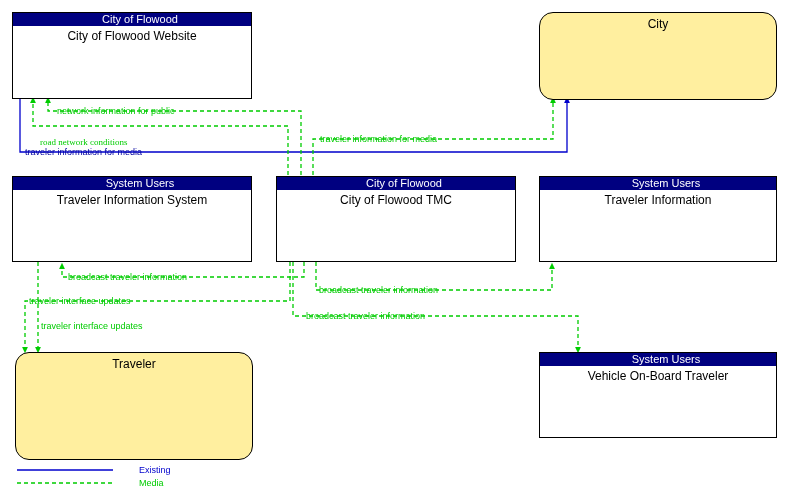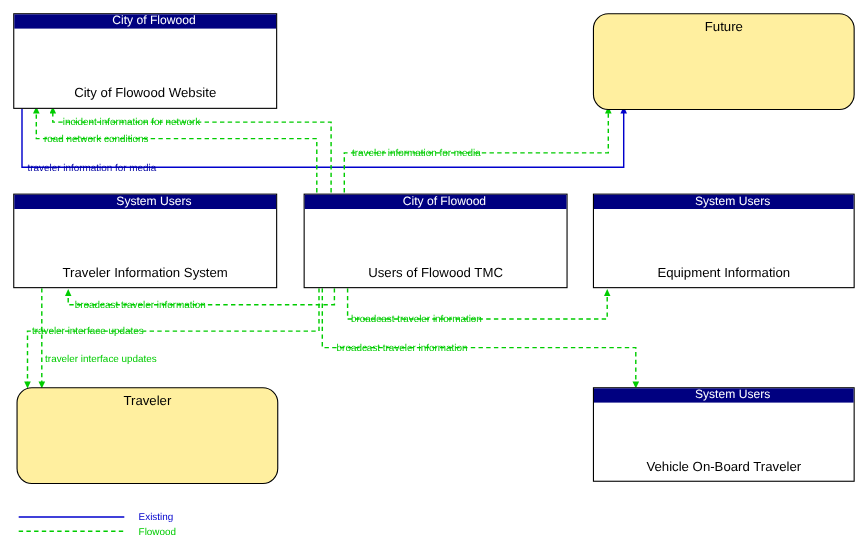--- a/index.html
+++ b/index.html
@@ -39,21 +39,20 @@
     padding-left: 16px;
   }
   .box .nm {
     color: #000000;
     font-size: 12px;
     text-align: center;
     line-height: 16px;
     padding-top: 2px;
     white-space: nowrap;
     overflow: hidden;
-    margin-top: 48px;
   }
   .term {
     position: absolute;
     box-sizing: border-box;
     background: #ffef9f;
     border: 1px solid #000000;
     border-radius: 14px;
   }
   .term .nm {
     color: #000000;
@@ -71,20 +70,21 @@
     line-height: 10px;
   }
   .flabel.existing {
     color: #0000a0;
   }
   .legend-label {
     position: absolute;
     font-size: 9px;
     white-space: nowrap;
     line-height: 10px;
+    margin-left: 13px;
   }
   .legend-existing { color: #0000cc; }
   .legend-future { color: #00cc00; }
 </style>
 </head>
 <body>
 
 <svg id="canvas" viewBox="0 0 789 502">
   <defs>
     <marker id="arrow-green" markerWidth="8" markerHeight="8" refX="3.2" refY="3" orient="auto" markerUnits="userSpaceOnUse">
@@ -138,60 +138,60 @@
     <path d="M17,483 L113,483" fill="none" stroke="#00cc00" stroke-width="1.3" stroke-dasharray="4,3"></path>
   </g>
 </svg>
 
 <div class="box" style="left:12px; top:12px; width:240px; height:87px;">
   <div class="hdr">City of Flowood</div>
   <div class="nm">City of Flowood Website</div>
 </div>
 
 <div class="term" style="left:539px; top:12px; width:238px; height:88px;">
-  <div class="nm">Future</div>
+  <div class="nm">City</div>
 </div>
 
 <div class="box" style="left:12px; top:176px; width:240px; height:86px;">
   <div class="hdr">System Users</div>
   <div class="nm">Traveler Information System</div>
 </div>
 
 <div class="box" style="left:276px; top:176px; width:240px; height:86px;">
   <div class="hdr">City of Flowood</div>
-  <div class="nm">Users of Flowood TMC</div>
+  <div class="nm">City of Flowood TMC</div>
 </div>
 
 <div class="box" style="left:539px; top:176px; width:238px; height:86px;">
   <div class="hdr">System Users</div>
-  <div class="nm">Equipment Information</div>
+  <div class="nm">Traveler Information</div>
 </div>
 
-<div class="term" style="left:15px; top:352px; width:238px; height:88px;">
+<div class="term" style="left:15px; top:352px; width:238px; height:108px;">
   <div class="nm">Traveler</div>
 </div>
 
 <div class="box" style="left:539px; top:352px; width:238px; height:86px;">
   <div class="hdr">System Users</div>
   <div class="nm">Vehicle On-Board Traveler</div>
 </div>
 
-<div class="flabel" style="left:57px; top:106px;">incident information for network</div>
+<div class="flabel" style="left:57px; top:106px;">network information for public</div>
 
-<div class="flabel" style="left:40px; top:121px;">road network conditions</div>
+<div class="flabel" style="left:40px; top:137px;font-family:Liberation Serif, serif;">road network conditions</div>
 
 <div class="flabel existing" style="left:25px; top:147px;">traveler information for media</div>
 
 <div class="flabel" style="left:320px; top:134px;">traveler information for media</div>
 
 <div class="flabel" style="left:68px; top:272px;">broadcast traveler information</div>
 
 <div class="flabel" style="left:29px; top:296px;">traveler interface updates</div>
 
 <div class="flabel" style="left:41px; top:321px;">traveler interface updates</div>
 
 <div class="flabel" style="left:319px; top:285px;">broadcast traveler information</div>
 
 <div class="flabel" style="left:306px; top:311px;">broadcast traveler information</div>
 
 <div class="legend-label legend-existing" style="left:126px; top:465px;">Existing</div>
 
-<div class="legend-label legend-future" style="left:126px; top:478px;">Flowood</div>
+<div class="legend-label legend-future" style="left:126px; top:478px;">Media</div>
 
 </body></html>

